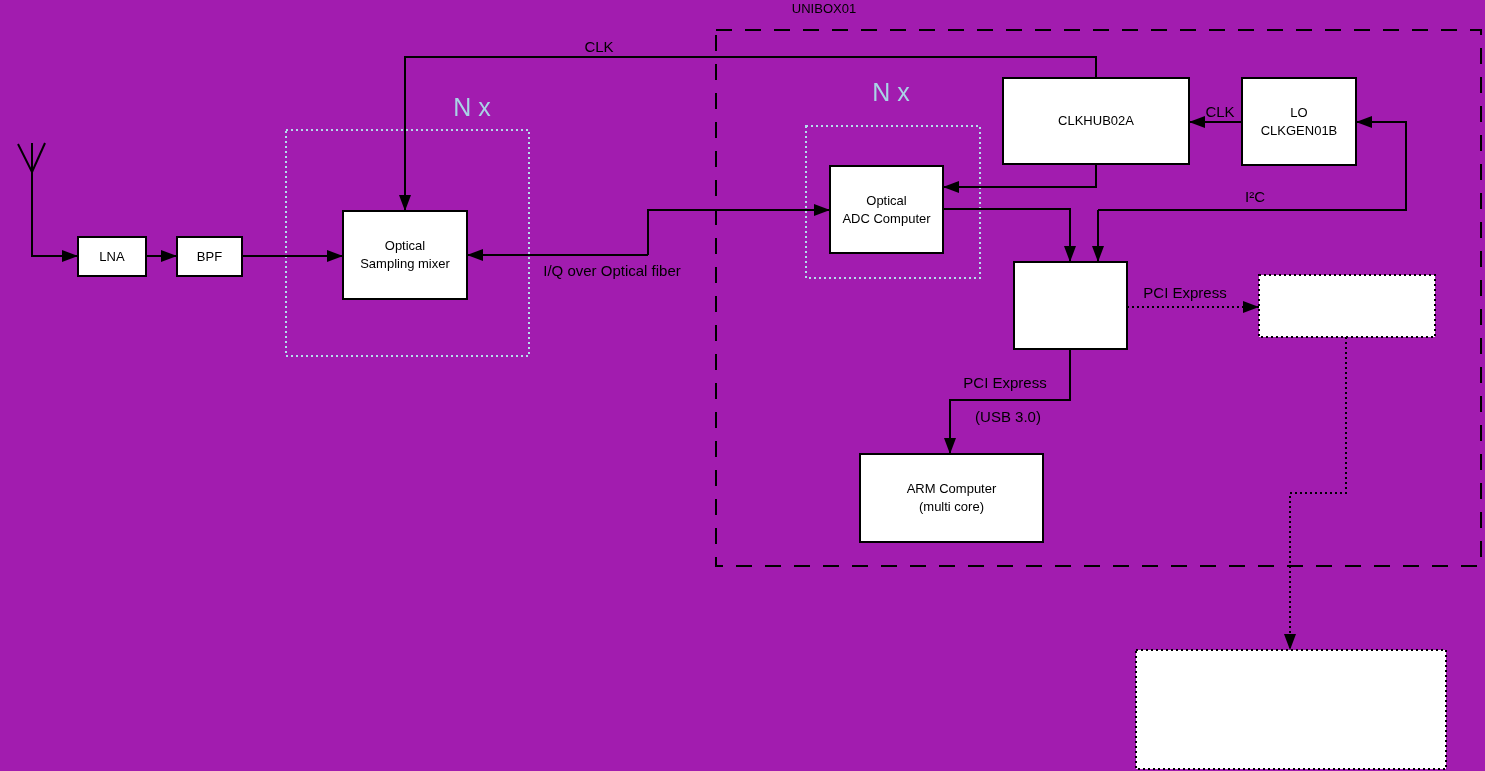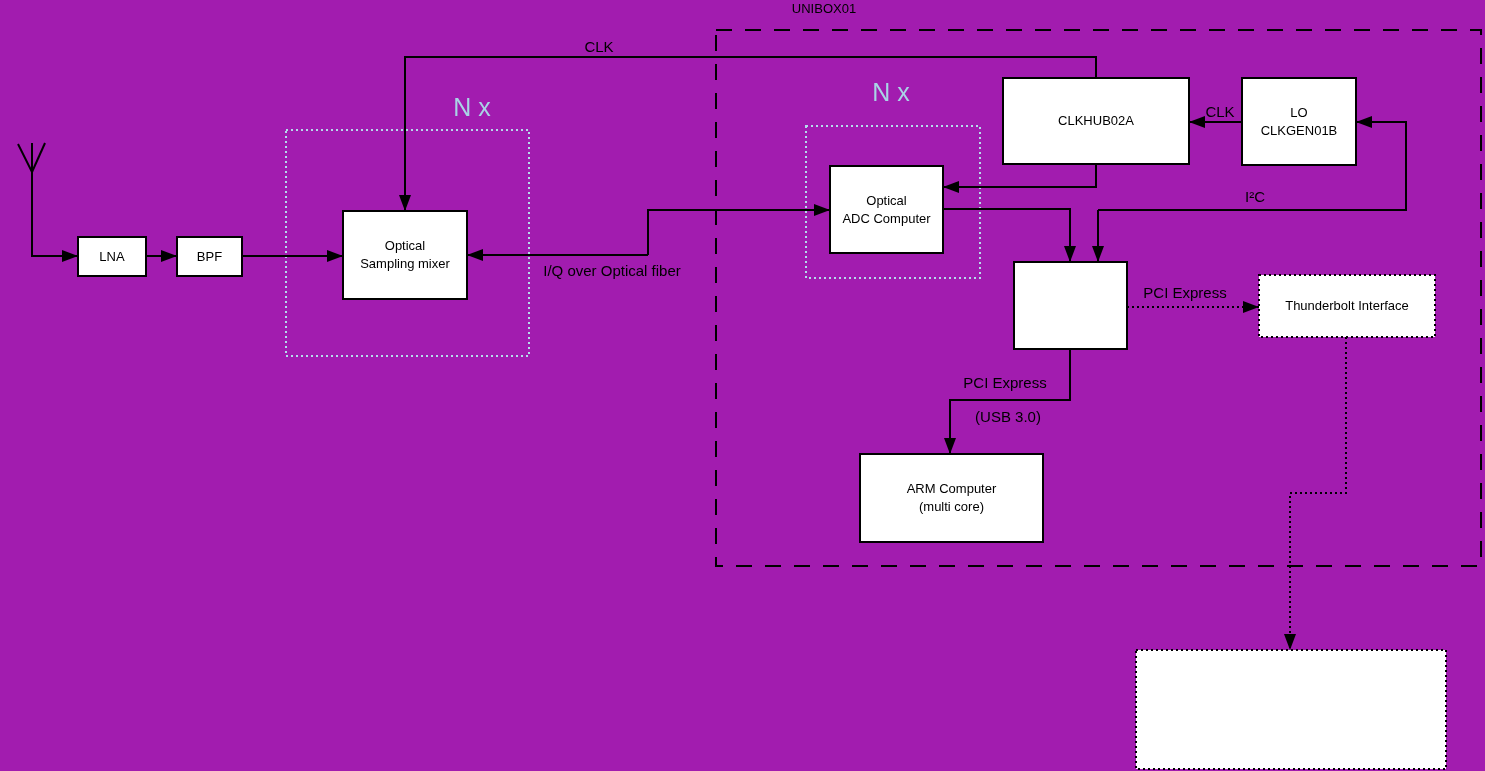--- a/index.html
+++ b/index.html
@@ -121,23 +121,20 @@
     <span>CLKHUB02A</span>
   </div>
   <div class="node-label" style="left:1242px; top:78px; width:114px; height:87px;">
     <span>LO</span>
     <span>CLKGEN01B</span>
   </div>
   <div class="node-label" style="left:860px; top:454px; width:183px; height:88px;">
     <span>ARM Computer</span>
     <span>(multi core)</span>
   </div>
-  <div class="node-label" style="left:1259px; top:275px; width:176px; height:62px;">
-    <span>Thunderbolt Interface</span>
-  </div>
 
   <div class="elabel" style="left:599px; top:46px;">CLK</div>
   <div class="elabel" style="left:1220px; top:111px;">CLK</div>
   <div class="elabel" style="left:1255px; top:196px;">I²C</div>
   <div class="elabel" style="left:612px; top:270px;">I/Q over Optical fiber</div>
   <div class="elabel" style="left:1185px; top:292px;">PCI Express</div>
   <div class="elabel" style="left:1005px; top:382px;">PCI Express</div>
   <div class="elabel" style="left:1008px; top:416px;">(USB 3.0)</div>
 
 </div>

